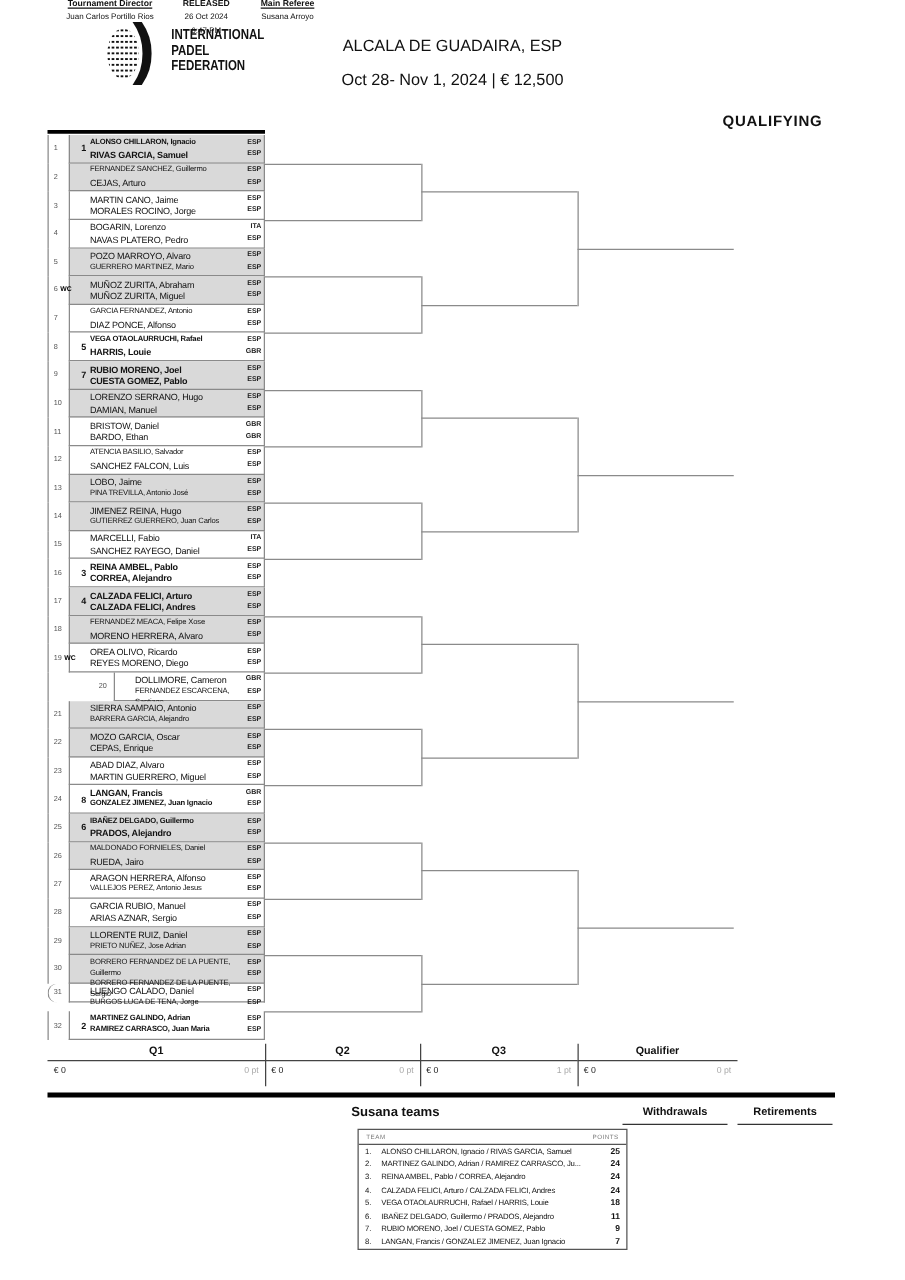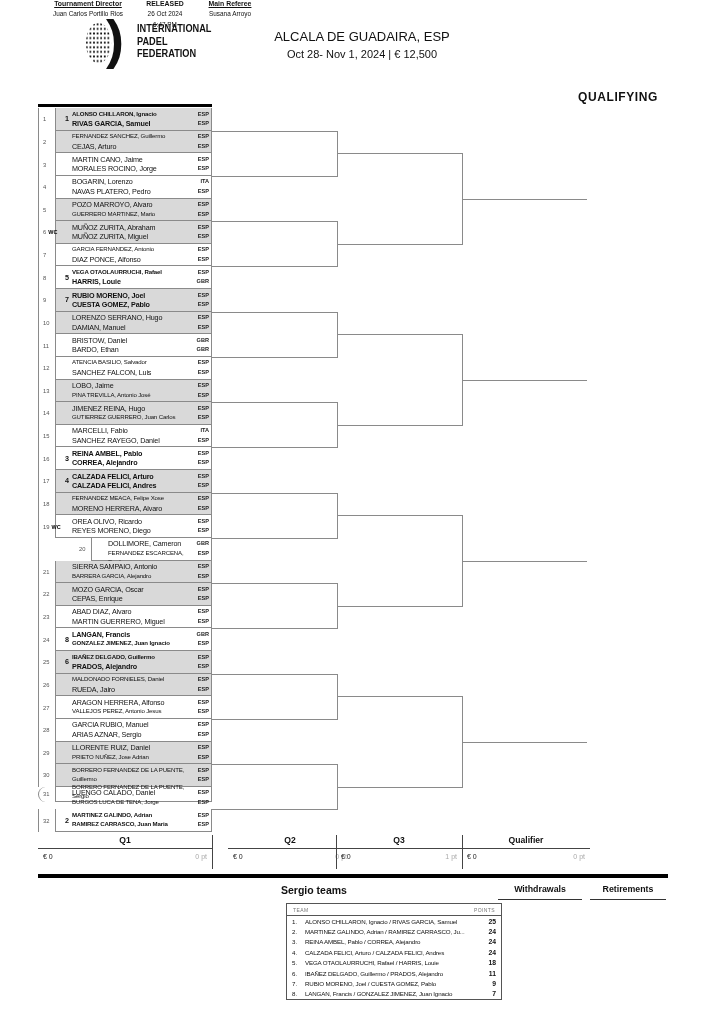--- a/index.html
+++ b/index.html
@@ -9,21 +9,21 @@
   .logo{position:absolute;left:85px;top:16px;width:135px;height:62px;}
   .ball{position:absolute;left:0;top:6px;width:30px;height:42px;
         background:radial-gradient(circle,#111 0.9px,transparent 1.15px);
         background-size:3.6px 4.6px;clip-path:ellipse(42% 48% at 45% 50%);}
   .paren{position:absolute;left:21px;top:-8px;font-size:54px;font-weight:bold;color:#111;}
   .logo-text{position:absolute;left:52px;top:6px;font-weight:bold;font-size:11.5px;
              line-height:12.5px;transform:scaleX(.8);transform-origin:0 0;white-space:nowrap;}
   .titles{position:absolute;left:217px;top:24px;width:290px;text-align:center;}
   .title{font-size:14.5px;font-weight:bold;letter-spacing:.2px;}
   .subtitle{font-size:13px;margin-top:5px;}
-  .dates{font-size:11px;margin-top:4px;}
+  .dates{font-size:13px;margin-top:12px;}
   .qualifying{position:absolute;left:578px;top:90px;font-size:12px;font-weight:bold;letter-spacing:.6px;}
   
   .topbar{position:absolute;left:38px;top:104px;width:174px;height:3px;background:#000;}
   .drow{position:absolute;left:38px;width:174px;display:flex;border-left:1px solid #8a8a8a;box-sizing:border-box;}
   .num{position:relative;z-index:2;width:16px;flex:0 0 16px;display:flex;align-items:center;
        padding-left:4px;box-sizing:border-box;font-size:5.8px;color:#555;overflow:visible;white-space:nowrap;}
   .num .wc{font-weight:bold;color:#000;font-size:5.5px;margin-left:2px;}
   .box{position:relative;flex:1;border:0 solid #8a8a8a;border-left-width:1px;border-right-width:1px;border-bottom-width:1px;box-sizing:border-box;}
   .drow.first .box{border-top-width:0;}
   .box.shaded{background:#d9d9d9;}
@@ -555,21 +555,21 @@
 
   <div id="rounds-bar">
       <div class="rcol" style="left: 38px; width: 174px;">
         <div class="rlabel">Q1</div>
         <div class="rule"></div>
         <div class="money">
           <span class="prize">€ 0</span>
           <span class="pts">0 pt</span>
         </div>
       </div>
-      <div class="rcol" style="left: 228px; width: 124px;">
+      <div class="rcol" style="left: 212px; width: 124px;">
         <div class="rlabel">Q2</div>
         <div class="rule"></div>
         <div class="money">
           <span class="prize">€ 0</span>
           <span class="pts">0 pt</span>
         </div>
       </div>
       <div class="rdiv" style="left: 212px;"></div>
       <div class="rcol" style="left: 336px; width: 126px;">
         <div class="rlabel">Q3</div>
@@ -600,21 +600,21 @@
   <div class="fblock" style="left:134px;width:62px;">
     <div class="flabel">RELEASED</div>
     <div class="fval">26 Oct 2024</div>
     <div class="fval">6:47 PM</div>
   </div>
   <div class="fblock" style="left:198px;width:64px;">
     <div class="flabel ul">Main Referee</div>
     <div class="fval">Susana Arroyo</div>
   </div>
 
-  <div class="seeded-title">Sergio teams</div>
+  <div class="seeded-title">Susana teams</div>
   <div class="stable">
     <div class="shead">
       <span>TEAM</span>
       <span>POINTS</span>
     </div>
     <div id="seeded-rows">
         <div class="srow">
           <span class="sn">1.</span>
           <span class="steam">ALONSO CHILLARON, Ignacio / RIVAS GARCIA, Samuel</span>
           <span class="spts">25</span>

